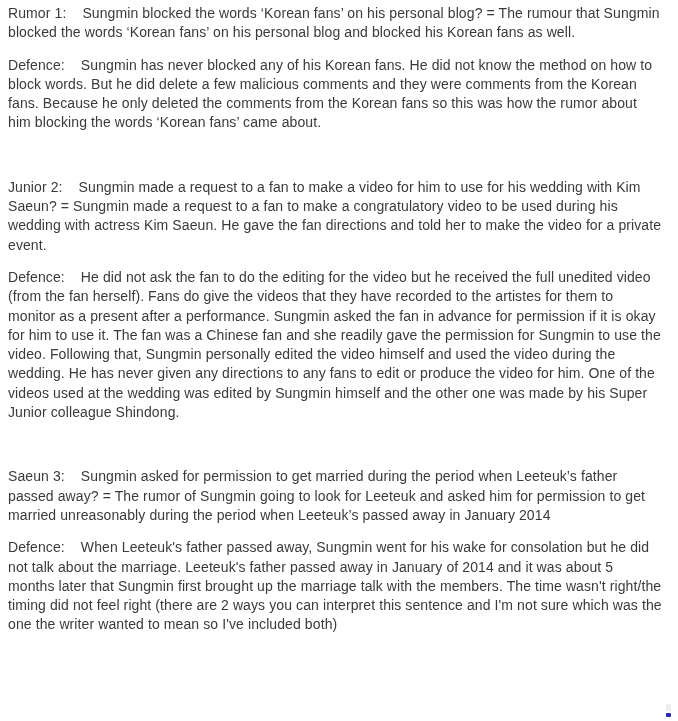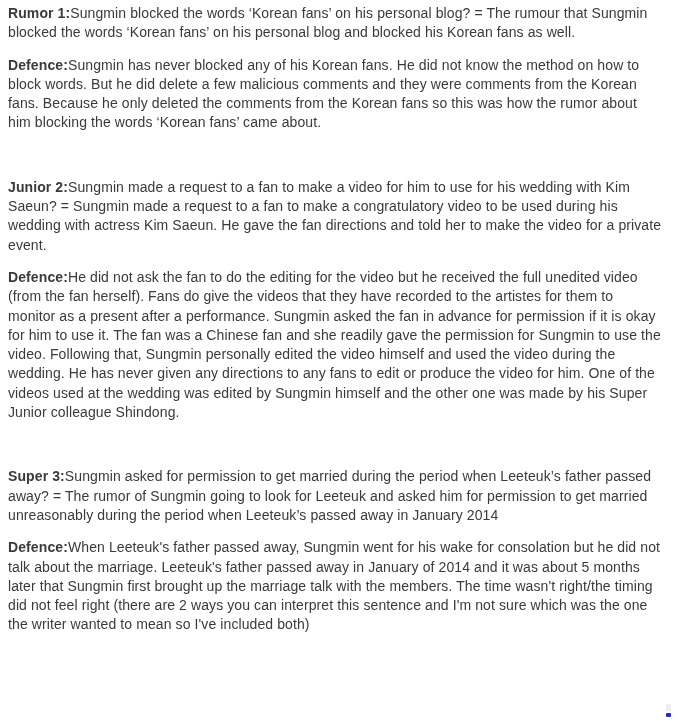--- a/index.html
+++ b/index.html
@@ -20,22 +20,22 @@
     width: 668px;
     padding: 4px 6px 0 8px;
     font-size: 14px;
     line-height: 19.3px;
     letter-spacing: 0.1px;
   }
   .para {
     margin: 0 0 13px 0;
   }
   .lbl {
-    font-weight: 700;
-    margin-right: 0;
+    font-weight: 400;
+    margin-right: 16px;
   }
   .blank-line {
     height: 19px;
     margin-bottom: 13px;
   }
   .stray-dot {
     position: absolute;
     left: 666px;
     top: 713px;
     width: 5px;
@@ -71,21 +71,21 @@
     <span class="lbl">Junior 2:</span><span>Sungmin made a request to a fan to make a video for him to use for his wedding with Kim Saeun? = Sungmin made a request to a fan to make a congratulatory video to be used during his wedding with actress Kim Saeun. He gave the fan directions and told her to make the video for a private event.</span>
   </p>
 
   <p class="para">
     <span class="lbl">Defence:</span><span>He did not ask the fan to do the editing for the video but he received the full unedited video (from the fan herself). Fans do give the videos that they have recorded to the artistes for them to monitor as a present after a performance. Sungmin asked the fan in advance for permission if it is okay for him to use it. The fan was a Chinese fan and she readily gave the permission for Sungmin to use the video. Following that, Sungmin personally edited the video himself and used the video during the wedding. He has never given any directions to any fans to edit or produce the video for him. One of the videos used at the wedding was edited by Sungmin himself and the other one was made by his Super Junior colleague Shindong.</span>
   </p>
 
   <div class="blank-line"></div>
 
   <p class="para">
-    <span class="lbl">Super 3:</span><span>Sungmin asked for permission to get married during the period when Leeteuk’s father passed away? = The rumor of Sungmin going to look for Leeteuk and asked him for permission to get married unreasonably during the period when Leeteuk’s passed away in January 2014</span>
+    <span class="lbl">Saeun 3:</span><span>Sungmin asked for permission to get married during the period when Leeteuk’s father passed away? = The rumor of Sungmin going to look for Leeteuk and asked him for permission to get married unreasonably during the period when Leeteuk’s passed away in January 2014</span>
   </p>
 
   <p class="para">
     <span class="lbl">Defence:</span><span>When Leeteuk's father passed away, Sungmin went for his wake for consolation but he did not talk about the marriage. Leeteuk's father passed away in January of 2014 and it was about 5 months later that Sungmin first brought up the marriage talk with the members. The time wasn't right/the timing did not feel right (there are 2 ways you can interpret this sentence and I'm not sure which was the one the writer wanted to mean so I've included both)</span>
   </p>
 
 </div>
 
 <div class="stray-speck"></div>
 <div class="stray-dot" style="background: rgb(42, 42, 184);"></div>

